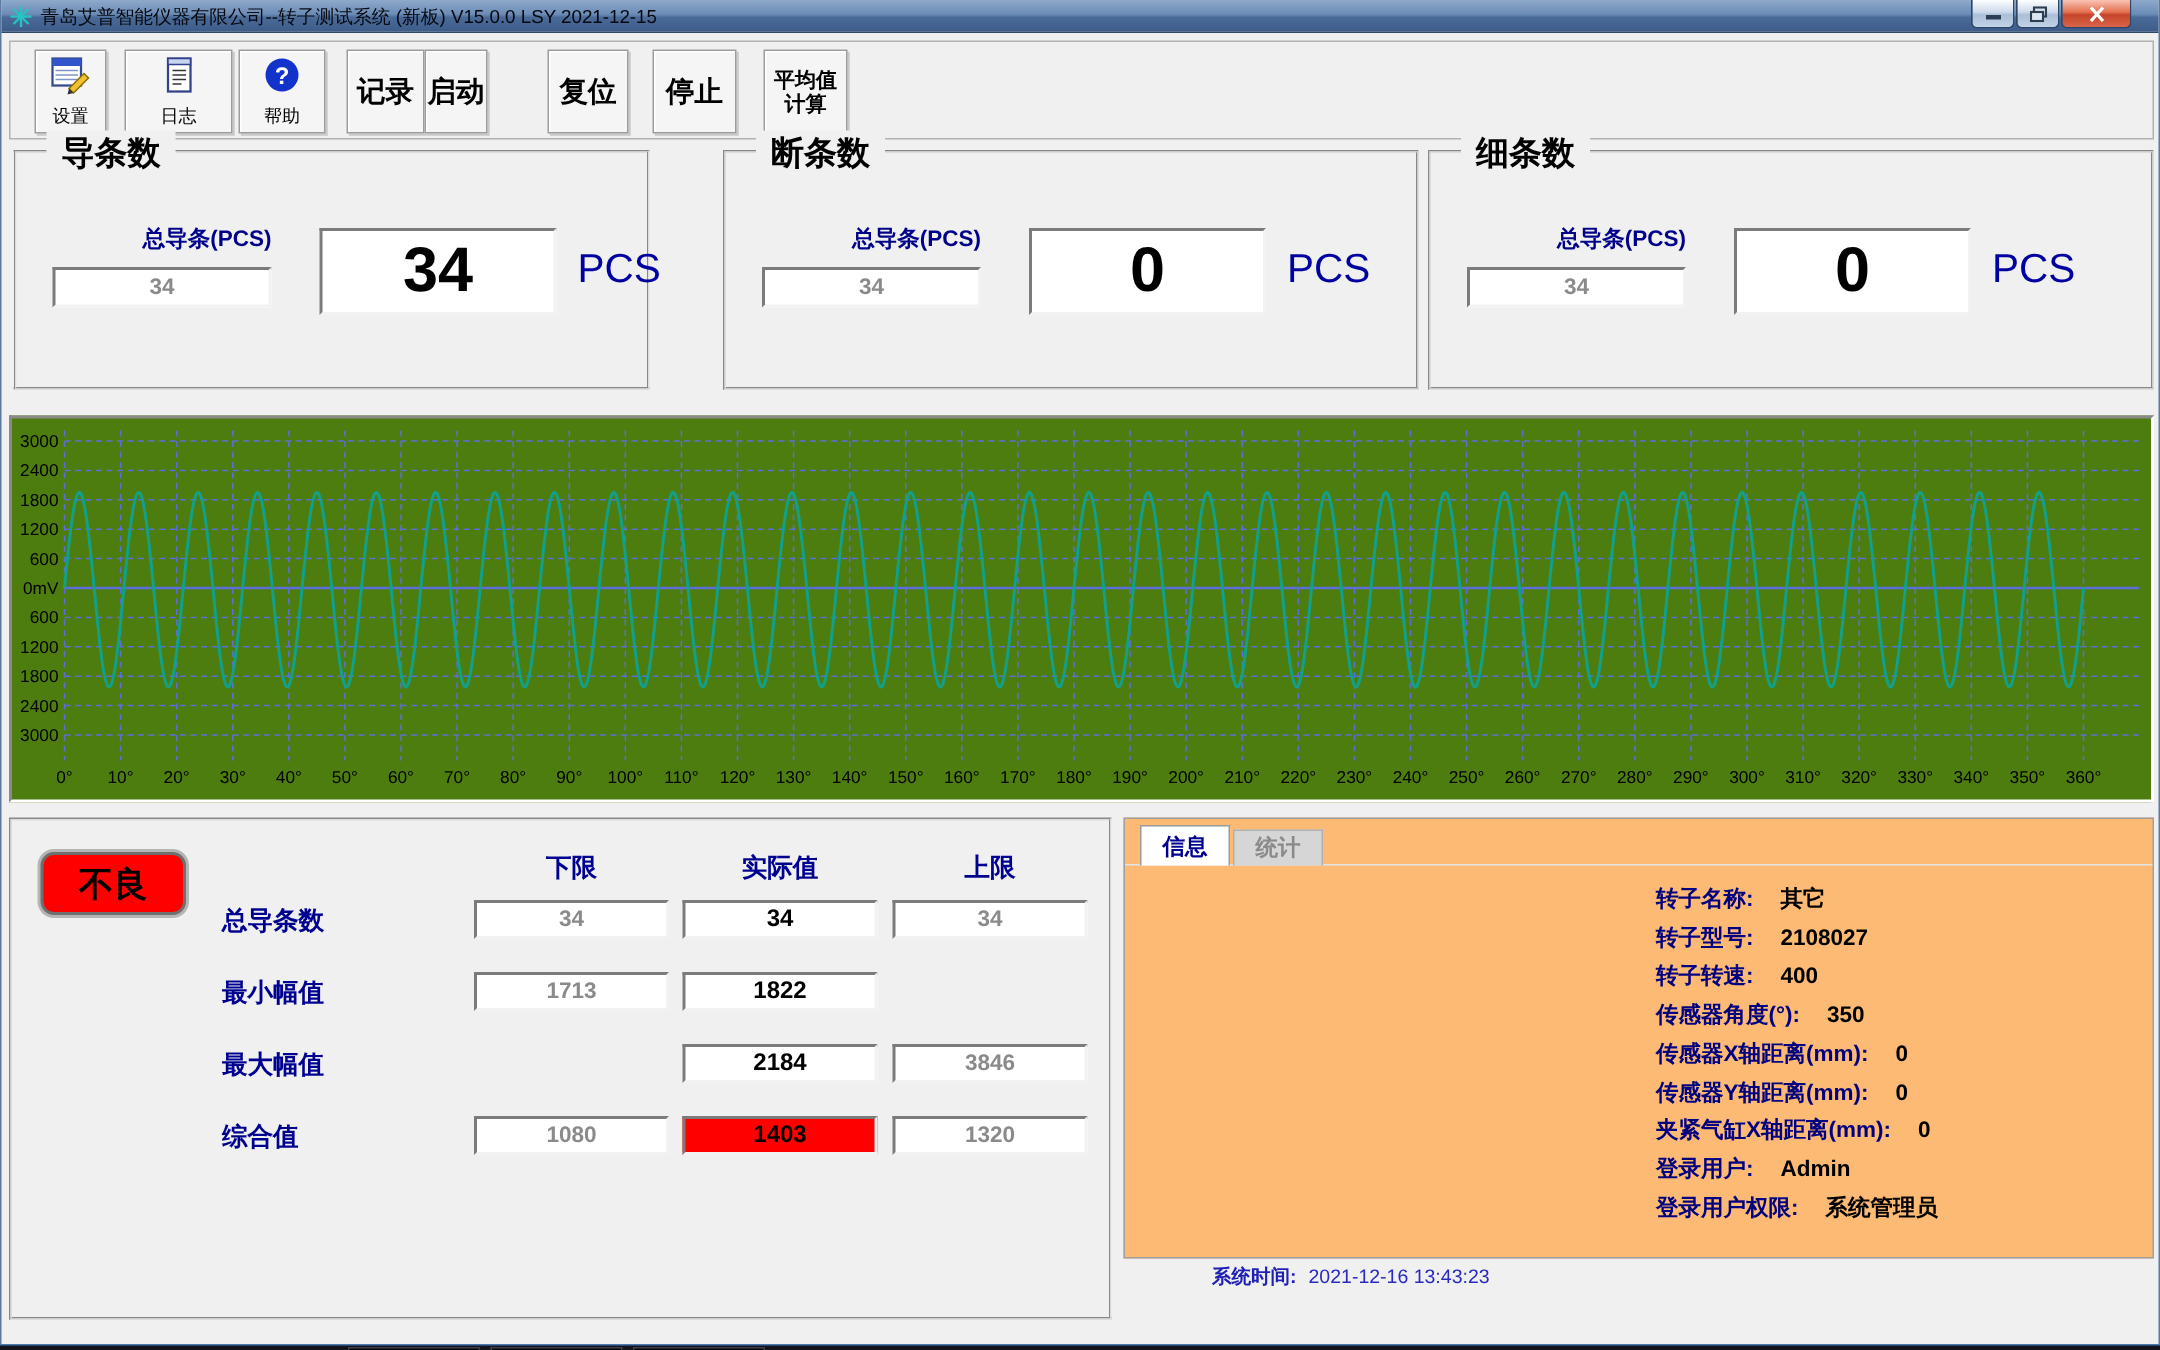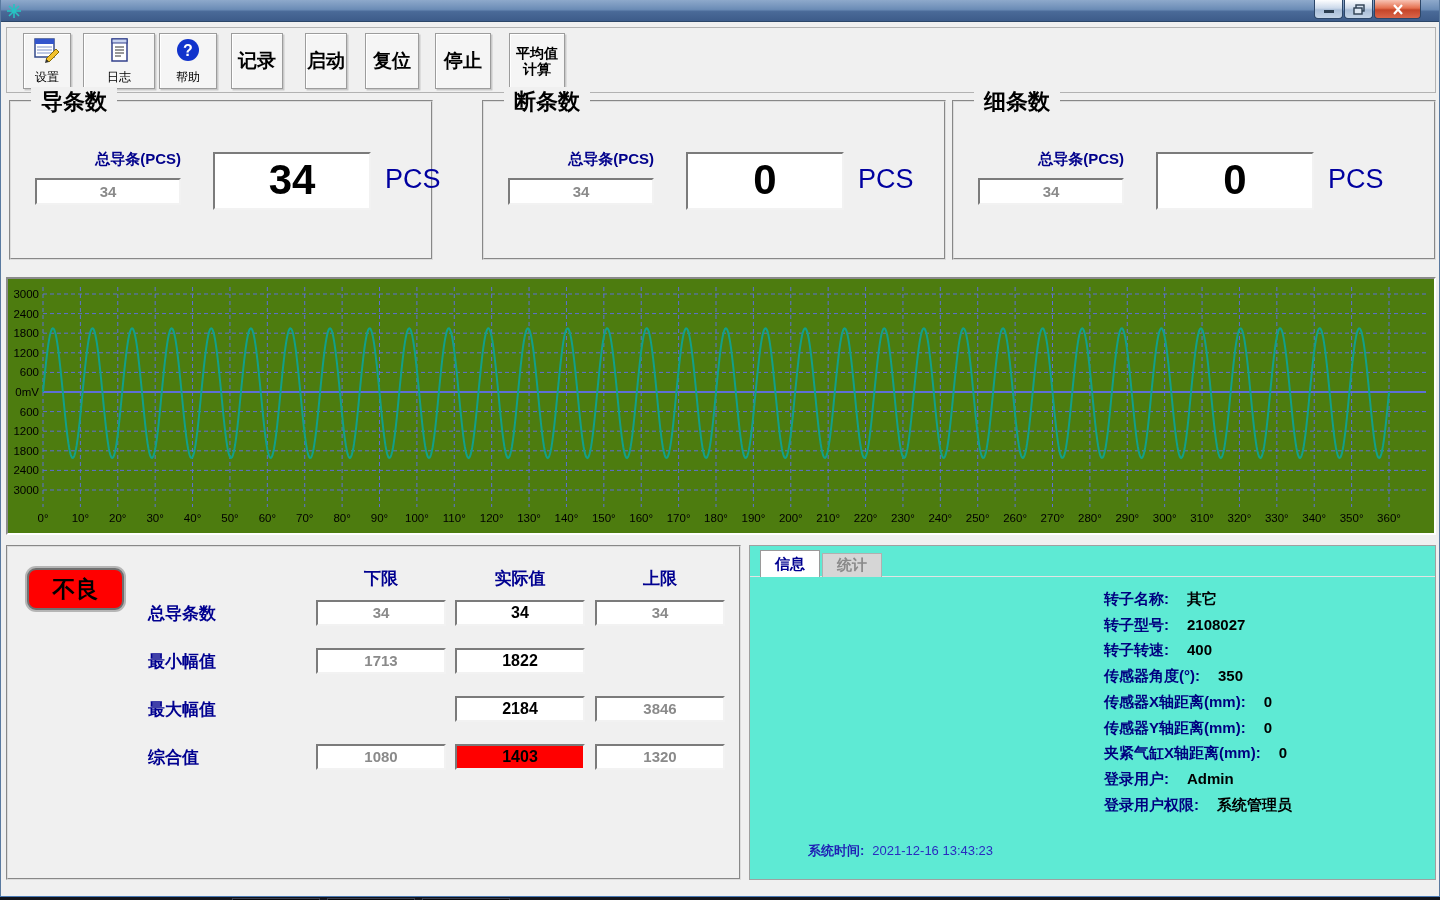--- a/index.html
+++ b/index.html
@@ -58,22 +58,22 @@
     font-family:"Liberation Sans",sans-serif; cursor:pointer; }
   .res-header { position:absolute; transform:translateX(-50%); font-size:17px; font-weight:bold; color:#000090; }
   .res-rowlabel { position:absolute; left:140px; font-size:17px; font-weight:bold; color:#000090; }
   .res-box { position:absolute; width:130px; height:26px; text-align:center;
     font-size:15px; font-weight:bold; line-height:22px; }
   .res-box.limit { color:#8a8a8a; }
   .res-box.actual { color:#000; font-size:16px; }
   .res-box.alarm { background:#ff0000; color:#000; }
 
   
-  #info-panel { position:absolute; left:748px; top:545px; width:687px; height:335px;
-    background:#5eead4; border:1px solid #a0a0a0;padding-left:44px; }
+  #info-panel { position:absolute; left:748px; top:545px; width:687px; height:294px;
+    background:#fdba74; border:1px solid #a0a0a0;padding-left:44px; }
   .tab { position:absolute; display:flex; align-items:center; justify-content:center;
     font-size:15px; font-weight:bold; cursor:pointer; }
   .tab.active { background:#fff; border:1px solid #9a9a9a; border-bottom:none; color:#000090; z-index:2; }
   .tab.inactive { background:#d6d6d6; border:1px solid #b0b0b0; border-bottom:none; color:#8a8a8a; }
   #tab-underline { position:absolute; left:0; top:30px; width:100%; height:1px; background:#e3e3e3; }
   #aip-logo { position:absolute; left:20px; top:86px; width:310px; height:125px;
     font-family:"DejaVu Serif", serif; font-weight:bold; font-size:150px; line-height:118px;
     letter-spacing:14px; text-align:center;
     background:repeating-linear-gradient(180deg,#6b6bcb 0px,#6b6bcb 9px,rgba(0,0,0,0) 9px,rgba(0,0,0,0) 13.5px);
     -webkit-background-clip:text; background-clip:text; color:transparent; }
@@ -96,20 +96,21 @@
   <div id="titlebar">
     <svg class="ticon" viewBox="0 0 16 16">
       <g stroke="#27c2c2" stroke-width="1.6">
         <line x1="8" y1="1" x2="8" y2="15"></line>
           <line x1="1" y1="8" x2="15" y2="8"></line>
         <line x1="3" y1="3" x2="13" y2="13"></line>
           <line x1="13" y1="3" x2="3" y2="13"></line>
       </g>
       <circle cx="8" cy="8" r="2.2" fill="#27c2c2"></circle>
     </svg>
+    <span class="ttext">青岛艾普智能仪器有限公司--转子测试系统 (新板) V15.0.0 LSY 2021-12-15</span>
     <div id="btn-min" class="winctl std">
       <svg width="12" height="9" viewBox="0 0 12 9">
           <rect x="1" y="5" width="10" height="3" fill="#2c3e50"></rect>
         </svg>
     </div>
     <div id="btn-restore" class="winctl std">
       <svg width="12" height="11" viewBox="0 0 12 11">
           <rect x="3" y="1" width="8" height="6" fill="none" stroke="#2c3e50" stroke-width="1.4"></rect>
           <rect x="1" y="4" width="8" height="6" fill="#dce6f2" stroke="#2c3e50" stroke-width="1.4"></rect>
         </svg>
@@ -148,21 +149,21 @@
       <button class="tb-btn" style="left: 152px; width: 58px;">
         <span><svg width="28" height="28" viewBox="0 0 28 28">
             <circle cx="14" cy="14" r="11" fill="#1133cc"></circle>
             <text x="14" y="20" text-anchor="middle" font-size="16" font-weight="bold" fill="#fff" font-family="Liberation Sans,sans-serif">?</text>
           </svg></span>
         <span class="lbl-small">帮助</span>
       </button>
       <button class="tb-btn" style="left: 224px; width: 52px;">
         <span class="lbl-big">记录</span>
       </button>
-      <button class="tb-btn" style="left: 298px; width: 42px;">
+      <button class="tb-btn" style="left: 276px; width: 42px;">
         <span class="lbl-big">启动</span>
       </button>
       <button class="tb-btn" style="left: 358px; width: 54px;">
         <span class="lbl-big">复位</span>
       </button>
       <button class="tb-btn" style="left: 428px; width: 56px;">
         <span class="lbl-big">停止</span>
       </button>
       <button class="tb-btn" style="left: 502px; width: 56px;">
         <span class="lbl-two">平均值

